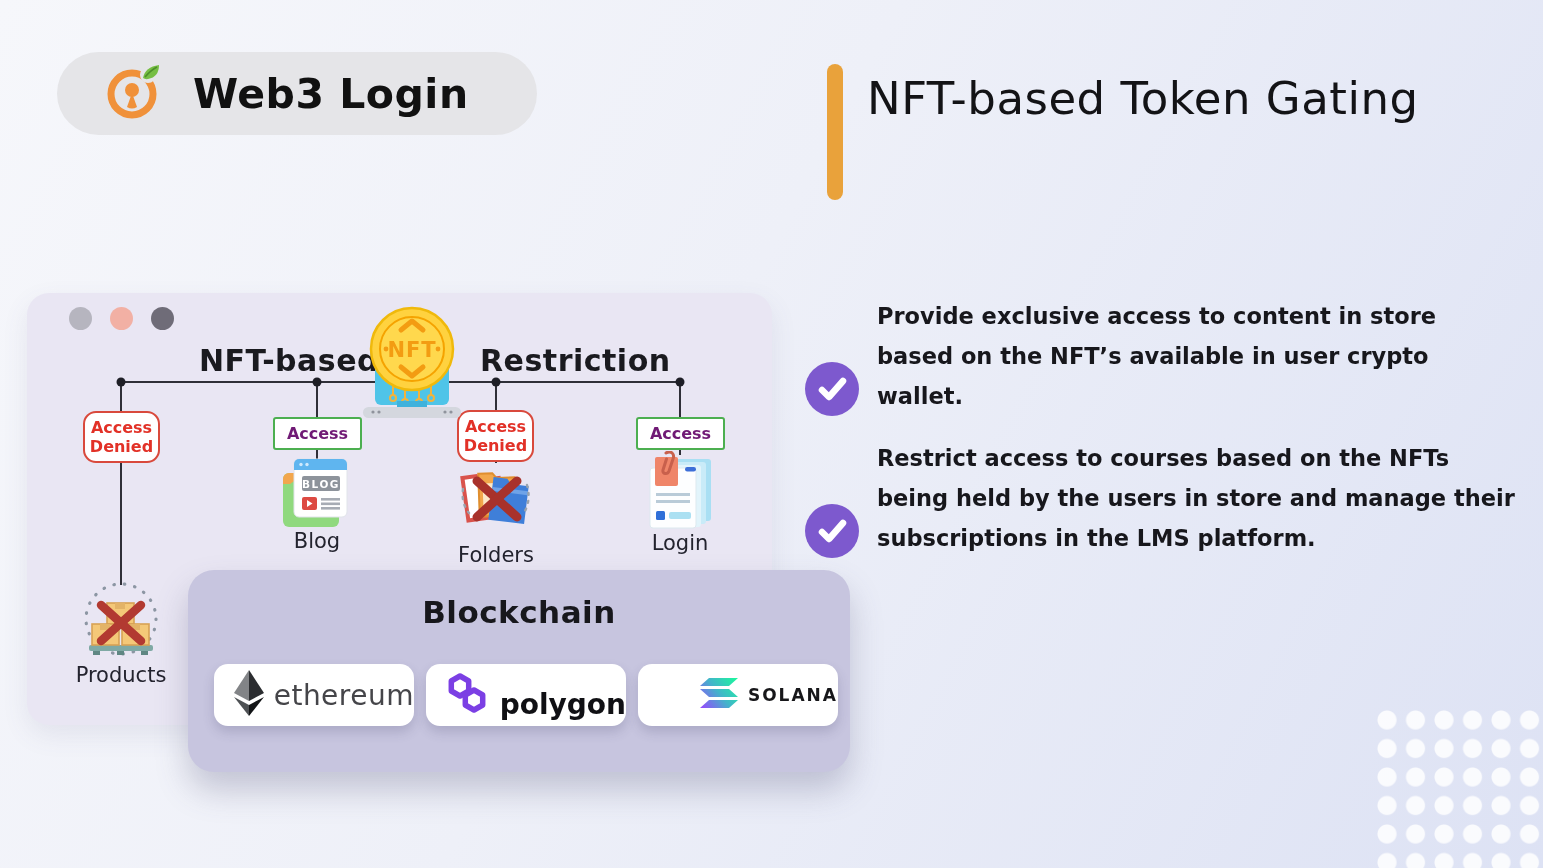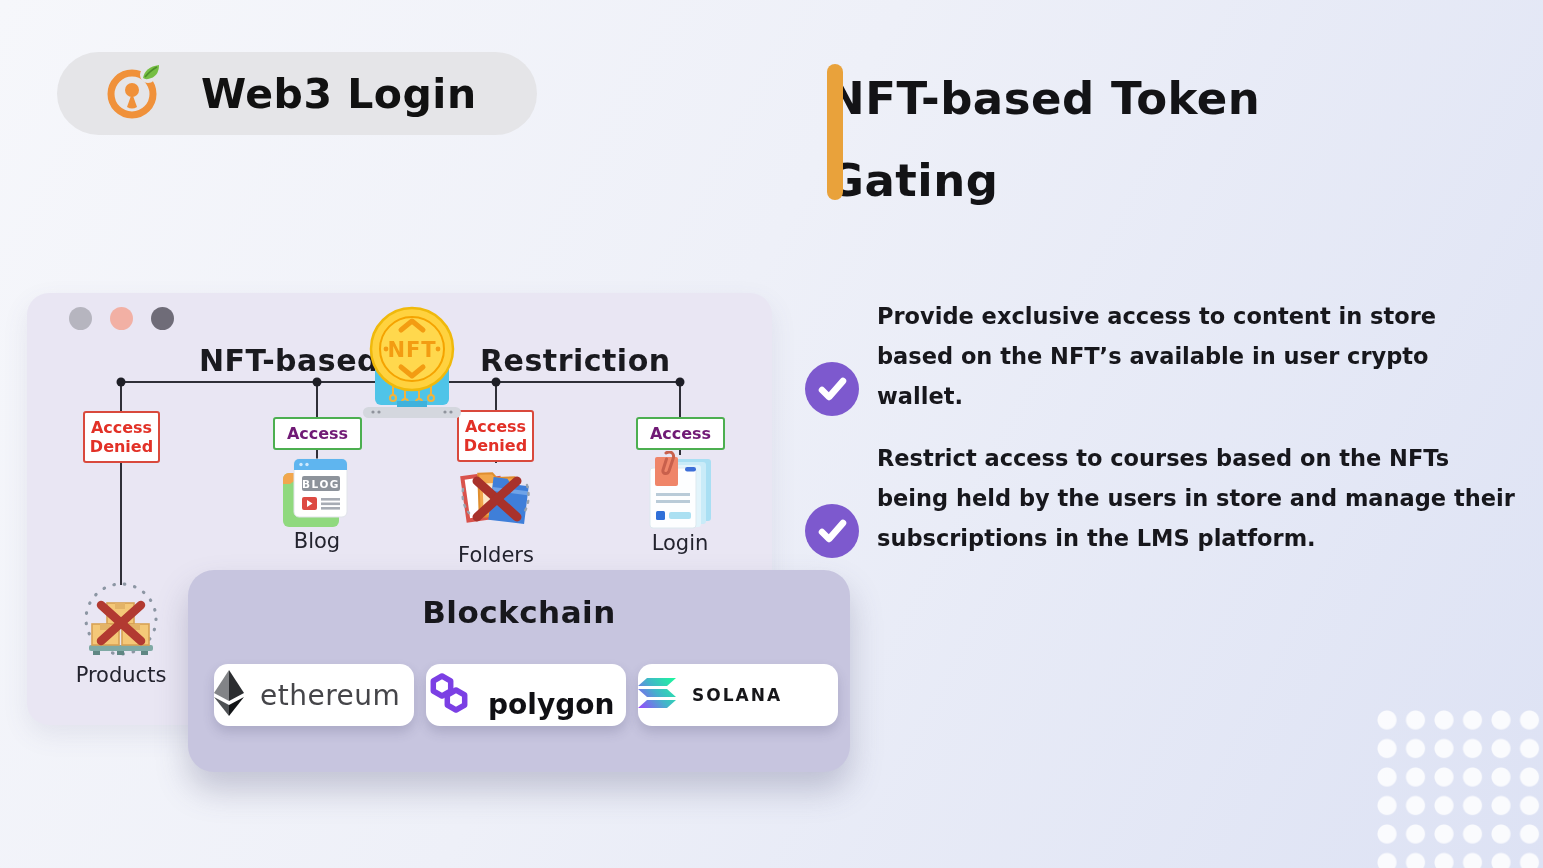--- a/index.html
+++ b/index.html
@@ -12,27 +12,27 @@
   
   .dot-grid{
     position:absolute;right:0;bottom:0;width:166px;height:158px;
     background-image:radial-gradient(circle at 10px 10px,rgba(255,255,255,.85) 9px,rgba(255,255,255,0) 10px);
     background-size:28.5px 28.5px;
   }
   
   .badge{
     position:absolute;left:57px;top:52px;width:480px;height:83px;
     background:#e5e5e8;border-radius:42px;
-    display:flex;align-items:center;gap:38px;padding-left:44px;box-sizing:border-box;
+    display:flex;align-items:center;gap:30px;padding-left:44px;box-sizing:border-box;
   }
   .badge-label{font-size:41px;font-weight:700;color:#111;letter-spacing:.5px;}
   
   .title-block{position:absolute;left:827px;top:58px;}
   .title-bar{position:absolute;left:0;top:6px;width:16px;height:136px;border-radius:8px;background:#E9A23B;}
-  .title-text{width:560px;font-size:45px;line-height:82px;font-weight:700;color:#131316;letter-spacing:.5px;}
+  .title-text{margin-left:40px;width:560px;font-size:45px;line-height:82px;font-weight:400;color:#131316;letter-spacing:.5px;}
   
   .feature{position:absolute;left:805px;display:flex;align-items:flex-end;}
   .feature.f1{top:296px;}
   .feature.f2{top:438px;}
   .check-circle{
     flex:0 0 auto;width:54px;height:54px;border-radius:50%;background:#7D59CE;
     display:flex;align-items:center;justify-content:center;margin-top:4px;
   }
   .feature-text{margin-left:18px;width:640px;font-size:22.5px;line-height:40px;font-weight:700;color:#17171c;}
   
@@ -48,21 +48,21 @@
   .dg-heading{position:absolute;top:50px;font-size:30px;font-weight:800;color:#1a1a1f;letter-spacing:.5px;}
   .dg-left{left:148px;margin-left:24px;}
   .dg-right{left:453px;}
   .coin-wrap{position:absolute;left:330px;top:8px;width:110px;height:122px;z-index:3;}
   .tree-svg{position:absolute;left:0;top:0;z-index:1;}
   .status-box{
     position:absolute;z-index:2;background:#fff;border:2px solid;border-radius:3px;
     font-size:16px;line-height:19px;font-weight:700;text-align:center;
     padding:5px 4px;box-sizing:border-box;
   }
-  .denied{color:#E23127;border-color:#D9493C;}
+  .denied{color:#E23127;border-color:#D9493C;border-radius:13px;}
   .granted{color:#701a75;border-color:#4CAF50;}
   .sb0{left:56px;top:118px;width:77px;}
   .sb1{left:246px;top:124px;width:89px;}
   .sb2{left:430px;top:117px;width:77px;}
   .sb3{left:609px;top:124px;width:89px;}
   .dg-icon{position:absolute;z-index:2;}
   .ic-blog{left:254px;top:164px;}
   .ic-folders{left:430px;top:166px;}
   .ic-pages{left:614px;top:158px;}
   .ic-products{left:54px;top:288px;}
@@ -74,21 +74,21 @@
   
   .blockchain-card{
     position:absolute;left:188px;top:570px;width:662px;height:202px;
     background:#c7c5df;border-radius:26px;z-index:4;
     box-shadow:0 18px 32px rgba(80,80,120,.28);
   }
   .bc-title{position:absolute;top:24px;width:100%;text-align:center;font-size:31px;font-weight:800;color:#17171c;letter-spacing:.5px;}
   .chips{position:absolute;left:26px;top:94px;display:flex;gap:12px;}
   .chip{
     width:200px;height:62px;background:#fff;border-radius:14px;
-    display:flex;align-items:center;justify-content:flex-start;gap:16px;
+    display:flex;align-items:center;justify-content:flex-end;gap:10px;
     box-shadow:0 6px 12px rgba(60,60,100,.20);
   }
   .chip-eth-label{font-size:28px;font-weight:400;color:#454549;letter-spacing:.5px;}
   .chip-poly-label{font-size:28px;font-weight:700;color:#101014;margin-top:19px;}
   .chip-sol-label{font-size:17px;font-weight:700;color:#17171a;letter-spacing:2px;}
 </style>
 </head>
 <body>
 
 <div class="dot-grid"></div>

